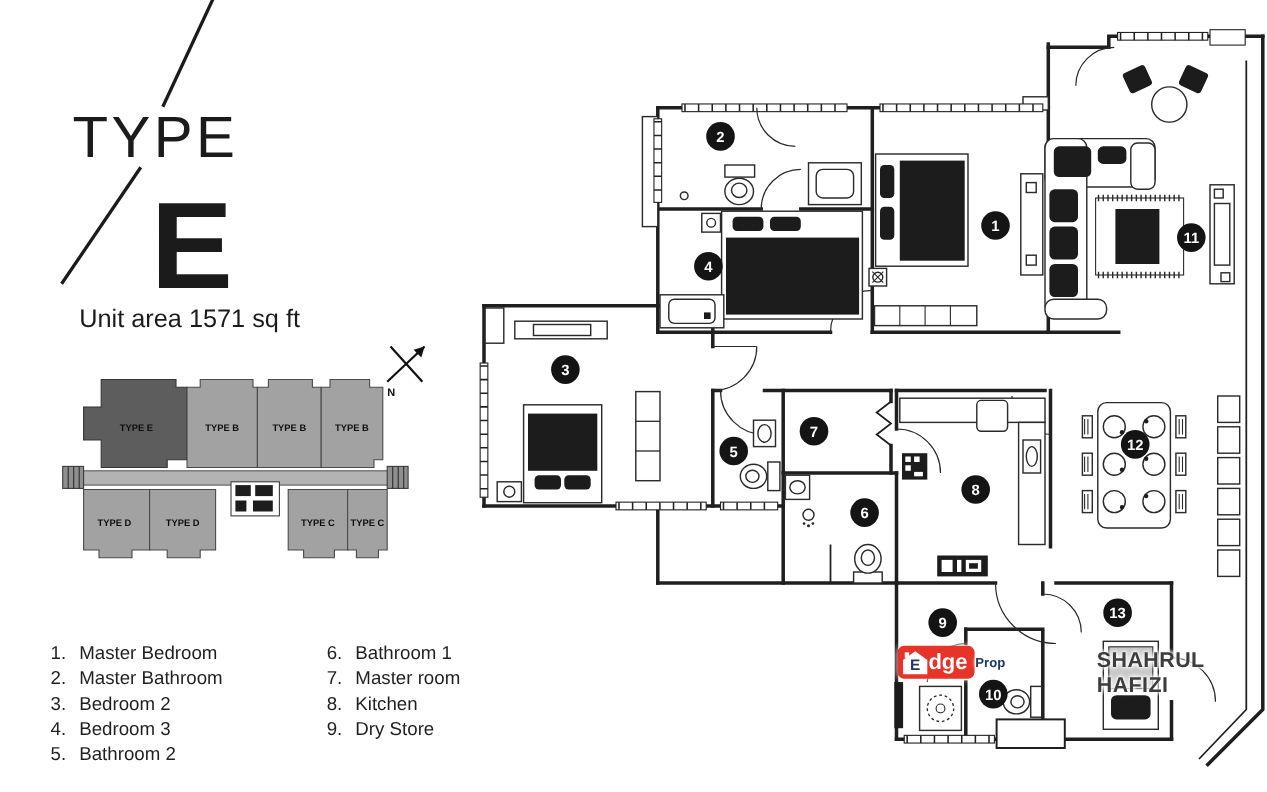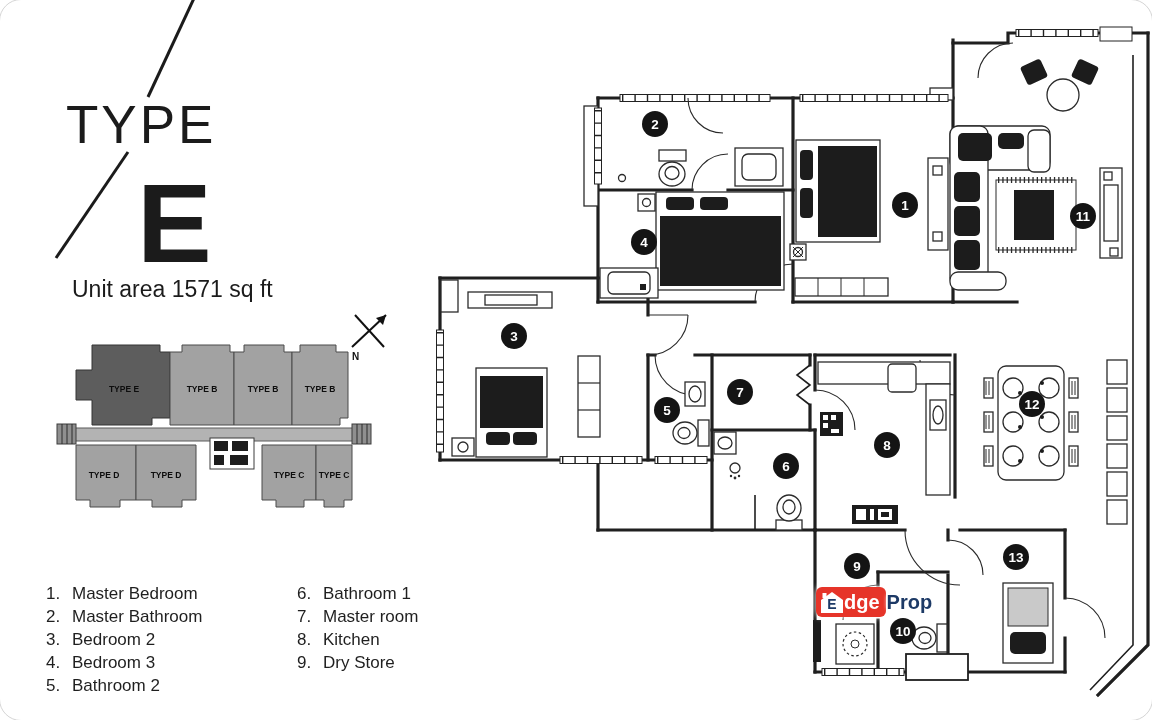--- a/index.html
+++ b/index.html
@@ -1,20 +1,19 @@
 <!DOCTYPE html>
 <html><head>
 <meta charset="utf-8">
 <style>
   html,body{margin:0;padding:0;background:#fff;}
   #canvas{
     position:relative;width:1152px;height:720px;background:#ffffff;
     font-family:"Liberation Sans", sans-serif;overflow:hidden;
     outline:1px solid #d5d5d5;
-    border-radius:21px;
   }
   .abs{position:absolute;}
   
   #title-svg{left:0;top:0;}
   .type-word{font-size:53px;letter-spacing:3px;fill:#1b1b1b;font-weight:400;}
   .type-letter{font-size:112px;font-weight:bold;fill:#1b1b1b;}
   .area-text{font-size:23px;fill:#1b1b1b;}
   
   .blk-label{font-size:8.5px;font-weight:bold;fill:#0d0d0d;}
   .compass-n{font-size:10px;font-weight:bold;fill:#111;}
@@ -33,21 +32,21 @@
   .arc{stroke:#2a2a2a;stroke-width:1.1;fill:none;}
   .badge-circle{fill:#141414;}
   .badge-num{fill:#ffffff;font-size:13.5px;font-weight:bold;text-anchor:middle;}
   .win-rect{fill:#ffffff;stroke:#222;stroke-width:1;}
   .win-ticks{stroke:#222;stroke-width:7;stroke-dasharray:1.4 11;fill:none;}
   
   #brand-logo{left:816px;top:587px;display:flex;align-items:center;height:30px;
     filter:drop-shadow(0 0 3px #fff);}
   #brand-red-box{display:flex;align-items:center;height:30px;padding:0 6px 0 4px;
     border-radius:6px;color:#fff;font-weight:bold;font-size:20px;}
-  #brand-suffix{font-weight:bold;font-size:20px;margin-left:1px;
+  #brand-suffix{font-weight:bold;font-size:12px;margin-left:1px;
     text-shadow:0 0 4px #fff,0 0 4px #fff;}
   #credit-name{left:997px;top:589px;font-size:19.5px;font-weight:bold;color:#3d3d3d;
     letter-spacing:.4px;text-shadow:0 0 4px #fff,0 0 4px #fff,0 0 5px #fff;}
 </style>
 </head>
 <body>
 
 <div id="canvas">
 
   <svg id="title-svg" class="abs" width="430" height="310" viewBox="0 0 430 310">
@@ -517,14 +516,15 @@
     <div id="brand-red-box" style="background: rgb(230, 52, 41);">
       <svg width="24" height="23" viewBox="0 0 24 23">
         <polygon points="12,1 23,9 23,22 1,22 1,9" fill="#ffffff"></polygon>
         <rect x="2.5" y="2" width="4" height="5" fill="#ffffff"></rect>
         <text x="12" y="18" text-anchor="middle" font-size="14" font-weight="bold" fill="#1d3a66">E</text>
       </svg>
         <span>dge</span>
     </div>
     <span id="brand-suffix" style="color: rgb(29, 58, 102);">Prop</span>
   </div>
+  <div id="credit-name" class="abs">SHAHRUL HAFIZI</div>
 
 </div>
 
 </body></html>

